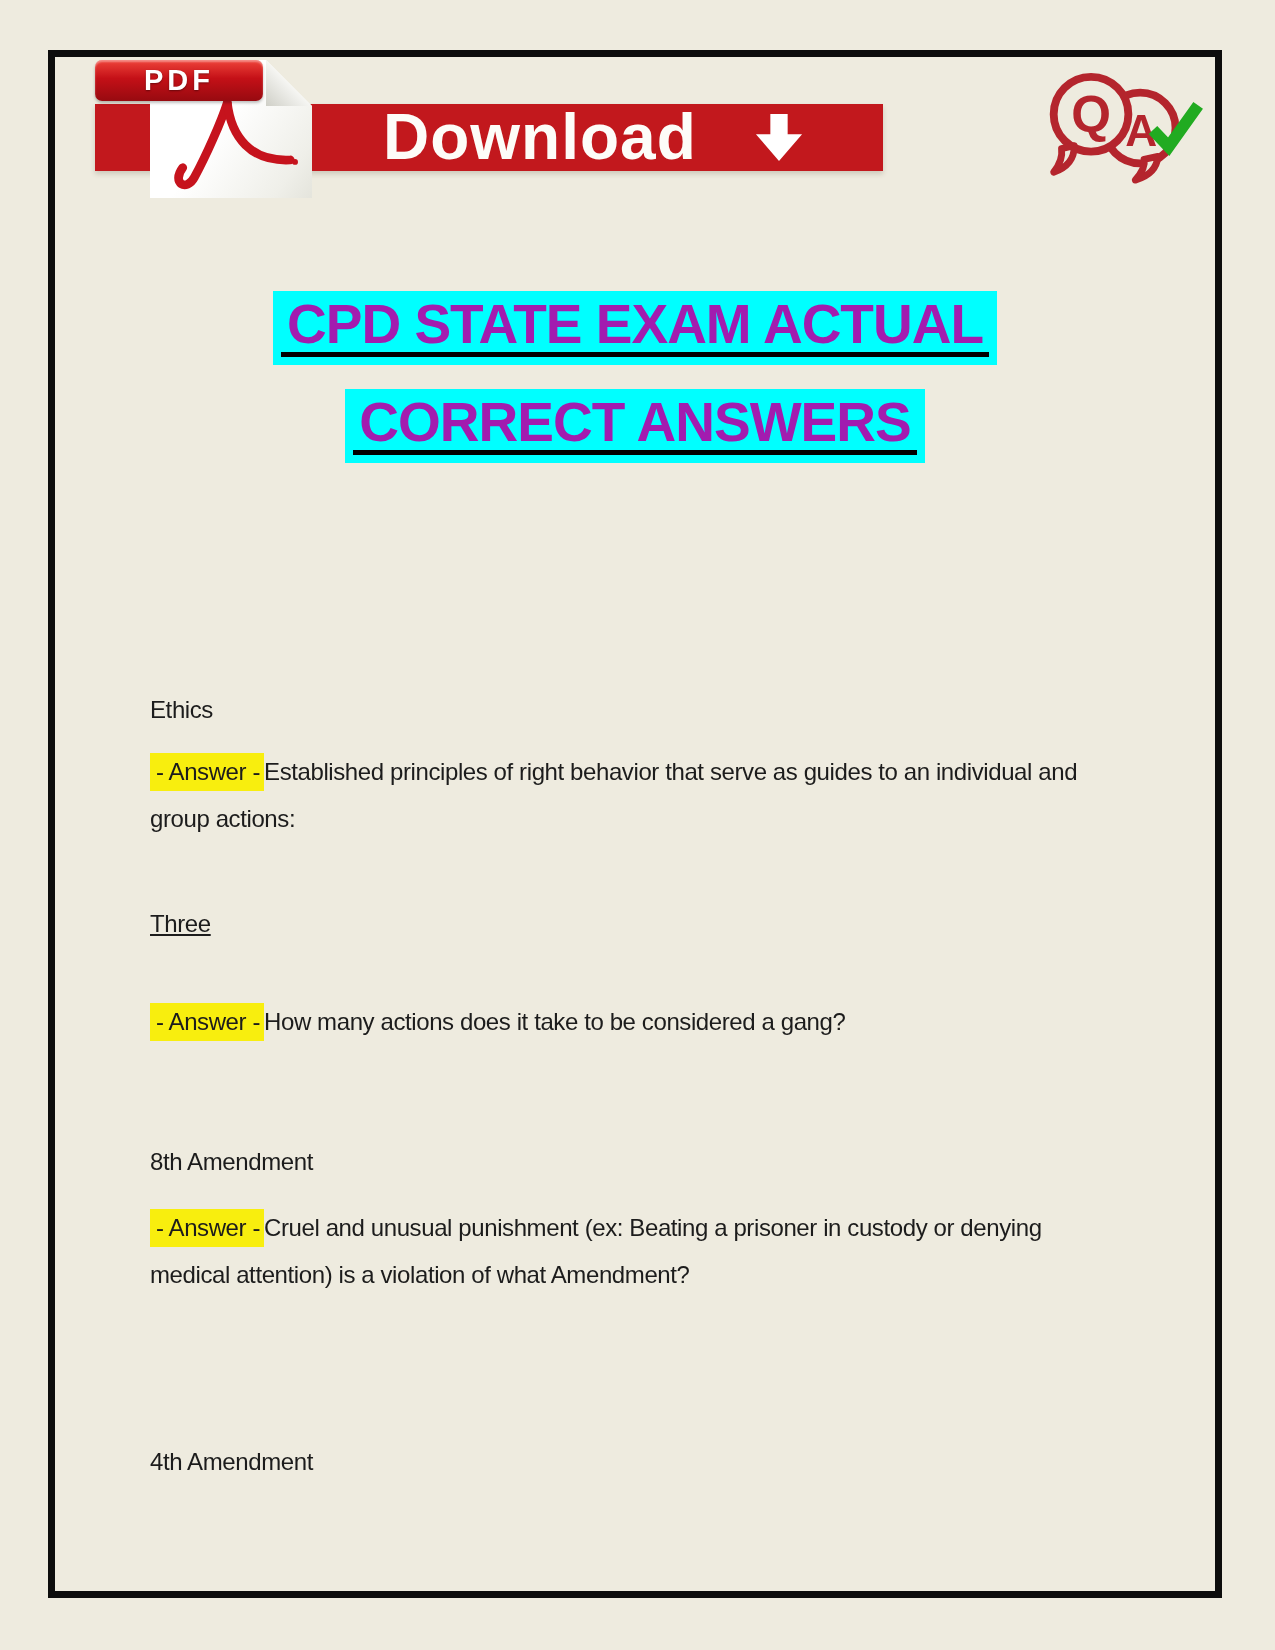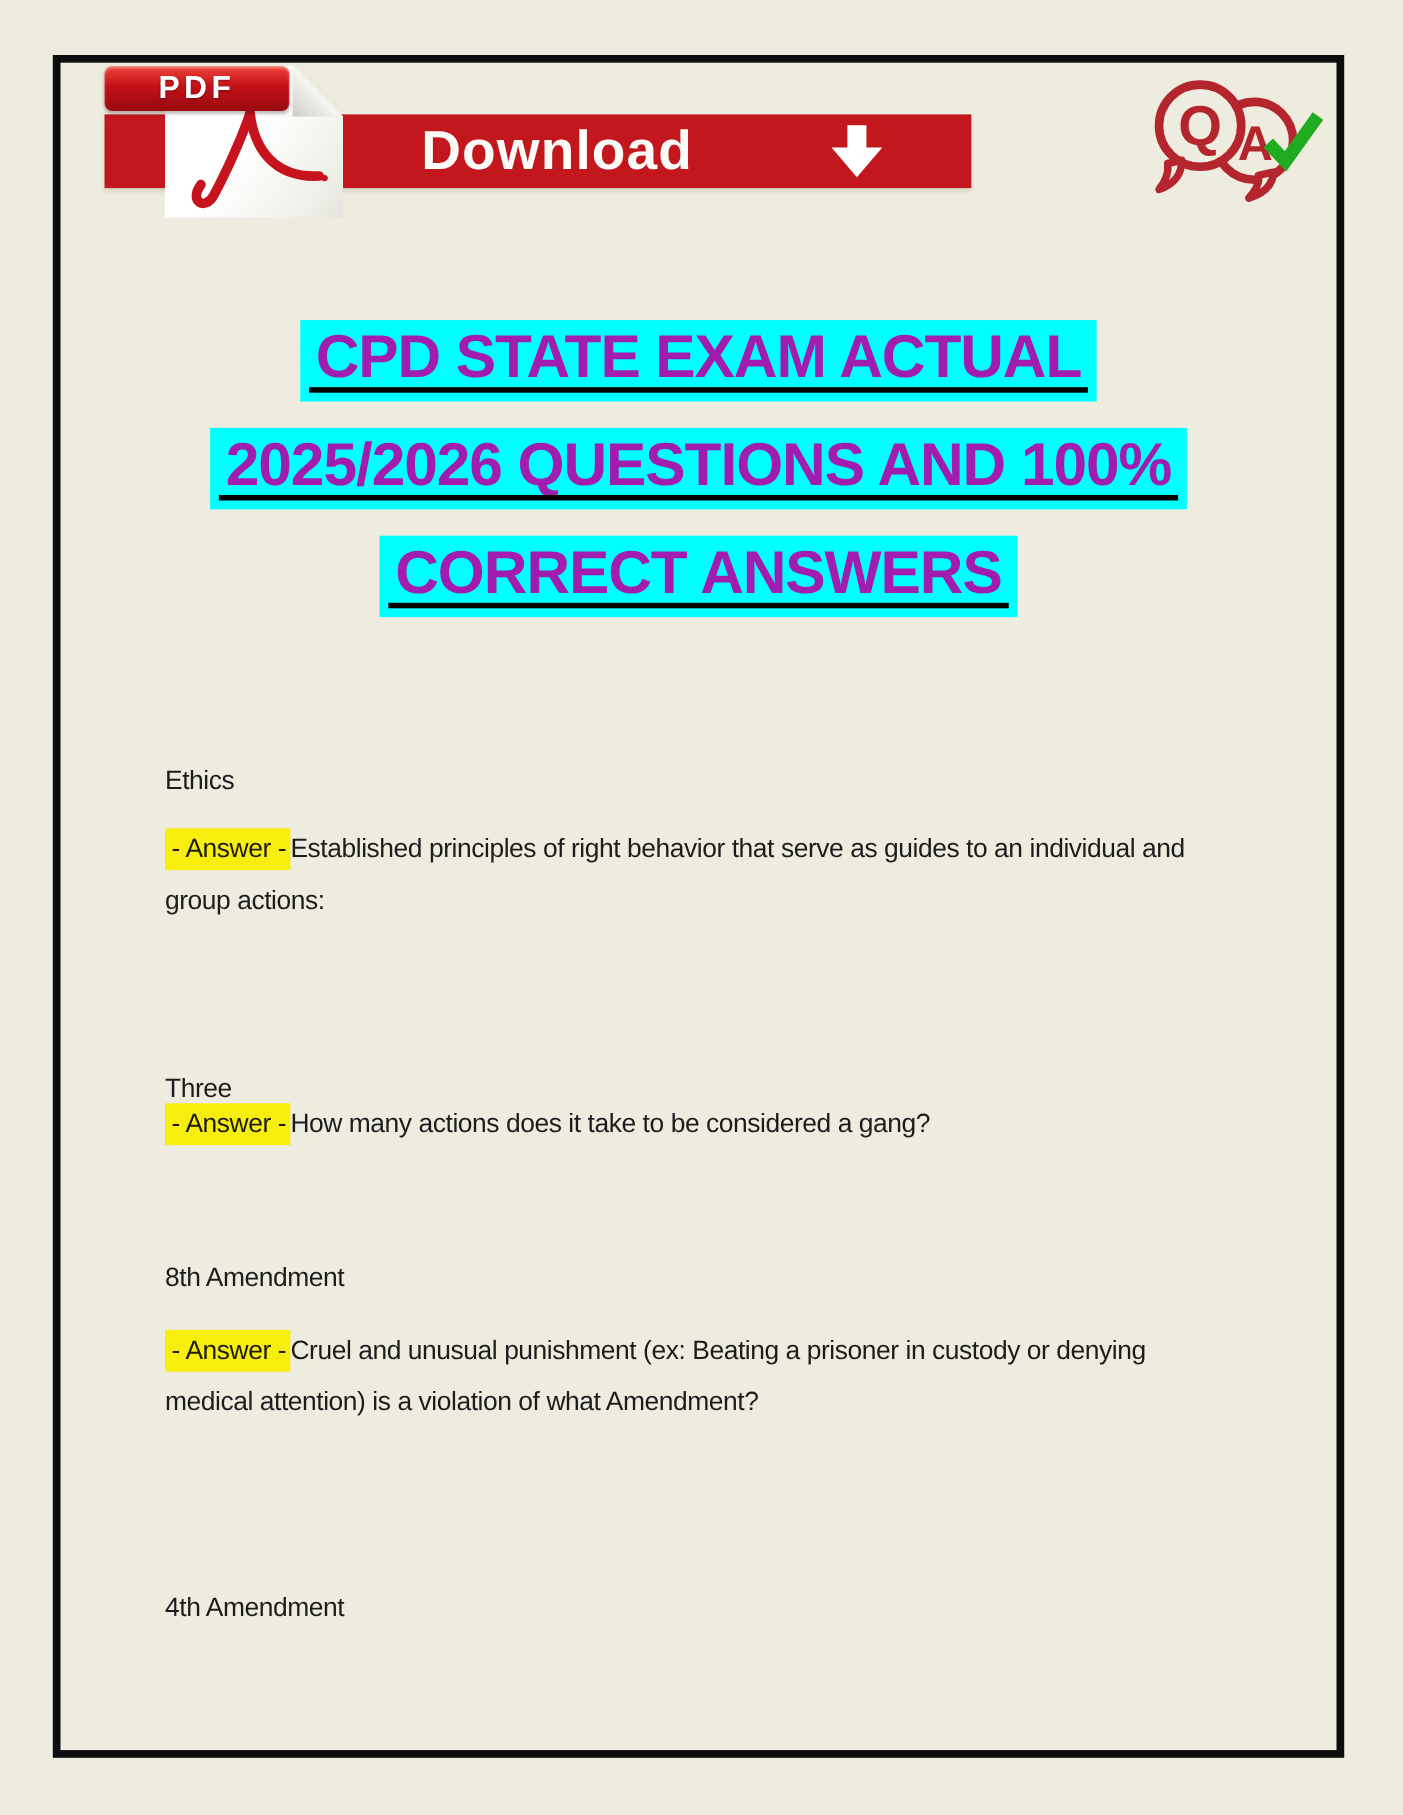--- a/index.html
+++ b/index.html
@@ -27,21 +27,21 @@
     border:7px solid var(--border-c);
   }
   
   .banner{
     position:absolute;left:95px;top:104px;width:788px;height:67px;
     background:var(--banner-red);
     box-shadow:0 3px 5px rgba(60,50,30,.18);
   }
   .banner-label{
     position:absolute;left:288px;top:50%;transform:translateY(-52%);
-    color:#fdfcf8;font-size:50px;font-weight:bold;letter-spacing:1px;
+    color:#fdfcf8;font-size:64px;font-weight:bold;letter-spacing:1px;
     white-space:nowrap;
   }
   .banner-arrow{position:absolute;left:655px;top:9px;width:58px;height:50px;}
   .sheet{
     position:absolute;left:150px;top:60px;width:162px;height:138px;
     background:linear-gradient(125deg,#ffffff 45%,#efefe9 85%,#e4e4dc 100%);
     clip-path:polygon(0 0, calc(100% - 46px) 0, 100% 46px, 100% 100%, 0 100%);
   }
   .sheet .fold{
     position:absolute;right:0;top:0;width:46px;height:46px;
@@ -78,21 +78,21 @@
   
   .qa-block{position:absolute;left:150px;width:960px;}
   .body-text{
     font-size:24px;line-height:47px;letter-spacing:-0.4px;color:var(--ink);
   }
   .ans-hl{
     background:var(--yellow);
     padding:5px 4px 6px 6px;
   }
   .t0{top:686px;} .a0{top:748px;}
-  .t1{top:966px;} .a1{top:998px;}
+  .t1{top:900px;text-decoration:underline;} .a1{top:998px;}
   .t2{top:1138px;} .a2{top:1204px;}
   .t3{top:1438px;}
 </style>
 </head>
 <body>
 
 <div class="frame"></div>
 
 <div class="banner">
   <span class="banner-label">Download</span>
@@ -120,21 +120,20 @@
 
   <circle cx="57" cy="46" r="38" fill="#eeebdf" stroke="#b4252d" stroke-width="8"></circle>
   <path d="M 40 78 C 40 92 33 100 19 105 C 27 95 28 88 27 81 Z" fill="#eeebdf" stroke="#b4252d" stroke-width="7" stroke-linejoin="round"></path>
   <text x="57" y="64" text-anchor="middle" font-family="Liberation Sans, sans-serif" font-size="52" font-weight="bold" fill="#b4252d">Q</text>
   <text x="108" y="78" text-anchor="middle" font-family="Liberation Sans, sans-serif" font-size="45" font-weight="bold" fill="#b4252d">A</text>
   <path d="M120 62 L136 79 L166 37" fill="none" stroke="#21ab21" stroke-width="12"></path>
 </svg>
 
 <div class="title">
   <span class="line"><span class="hl">CPD STATE EXAM ACTUAL</span></span>
-  <span class="line"><span class="hl">2025/2026 QUESTIONS AND 100%</span></span>
   <span class="line"><span class="hl">CORRECT ANSWERS</span></span>
 </div>
 
 <div class="qa-block t0 body-text">
   <span>Ethics</span>
 </div>
 <div class="qa-block a0 body-text">
   <span class="ans-hl">- Answer -</span><span>Established principles of right behavior that serve as guides to an individual and group actions:</span>
 </div>
 

